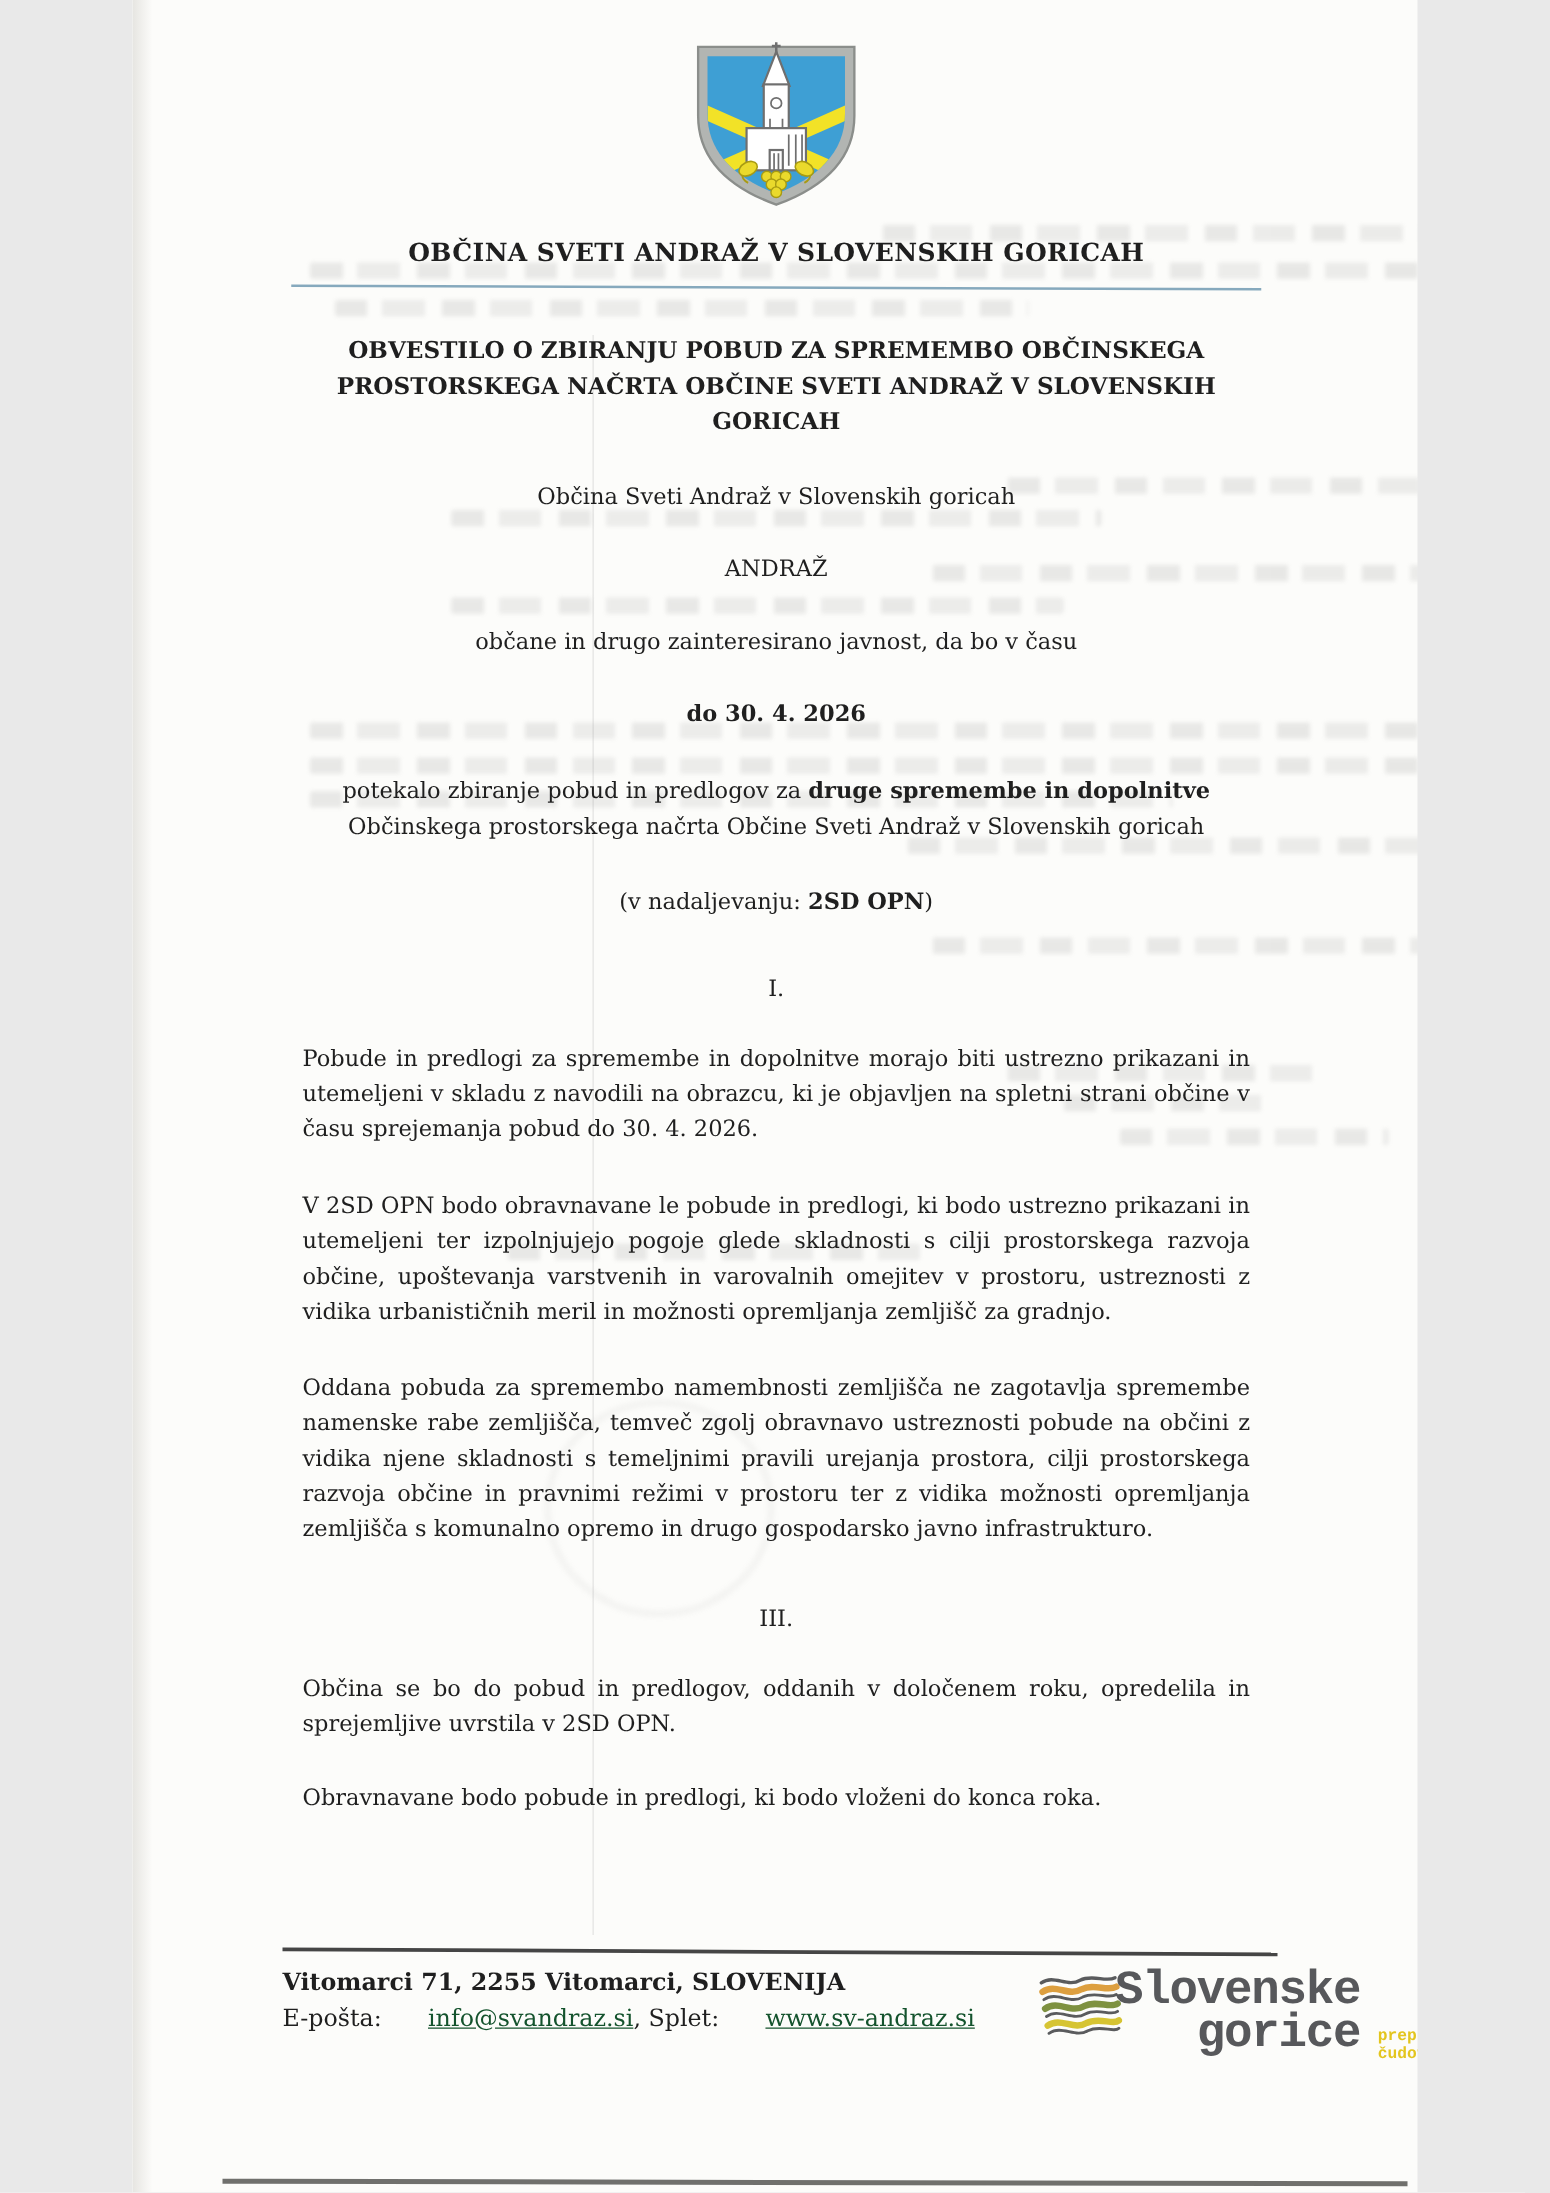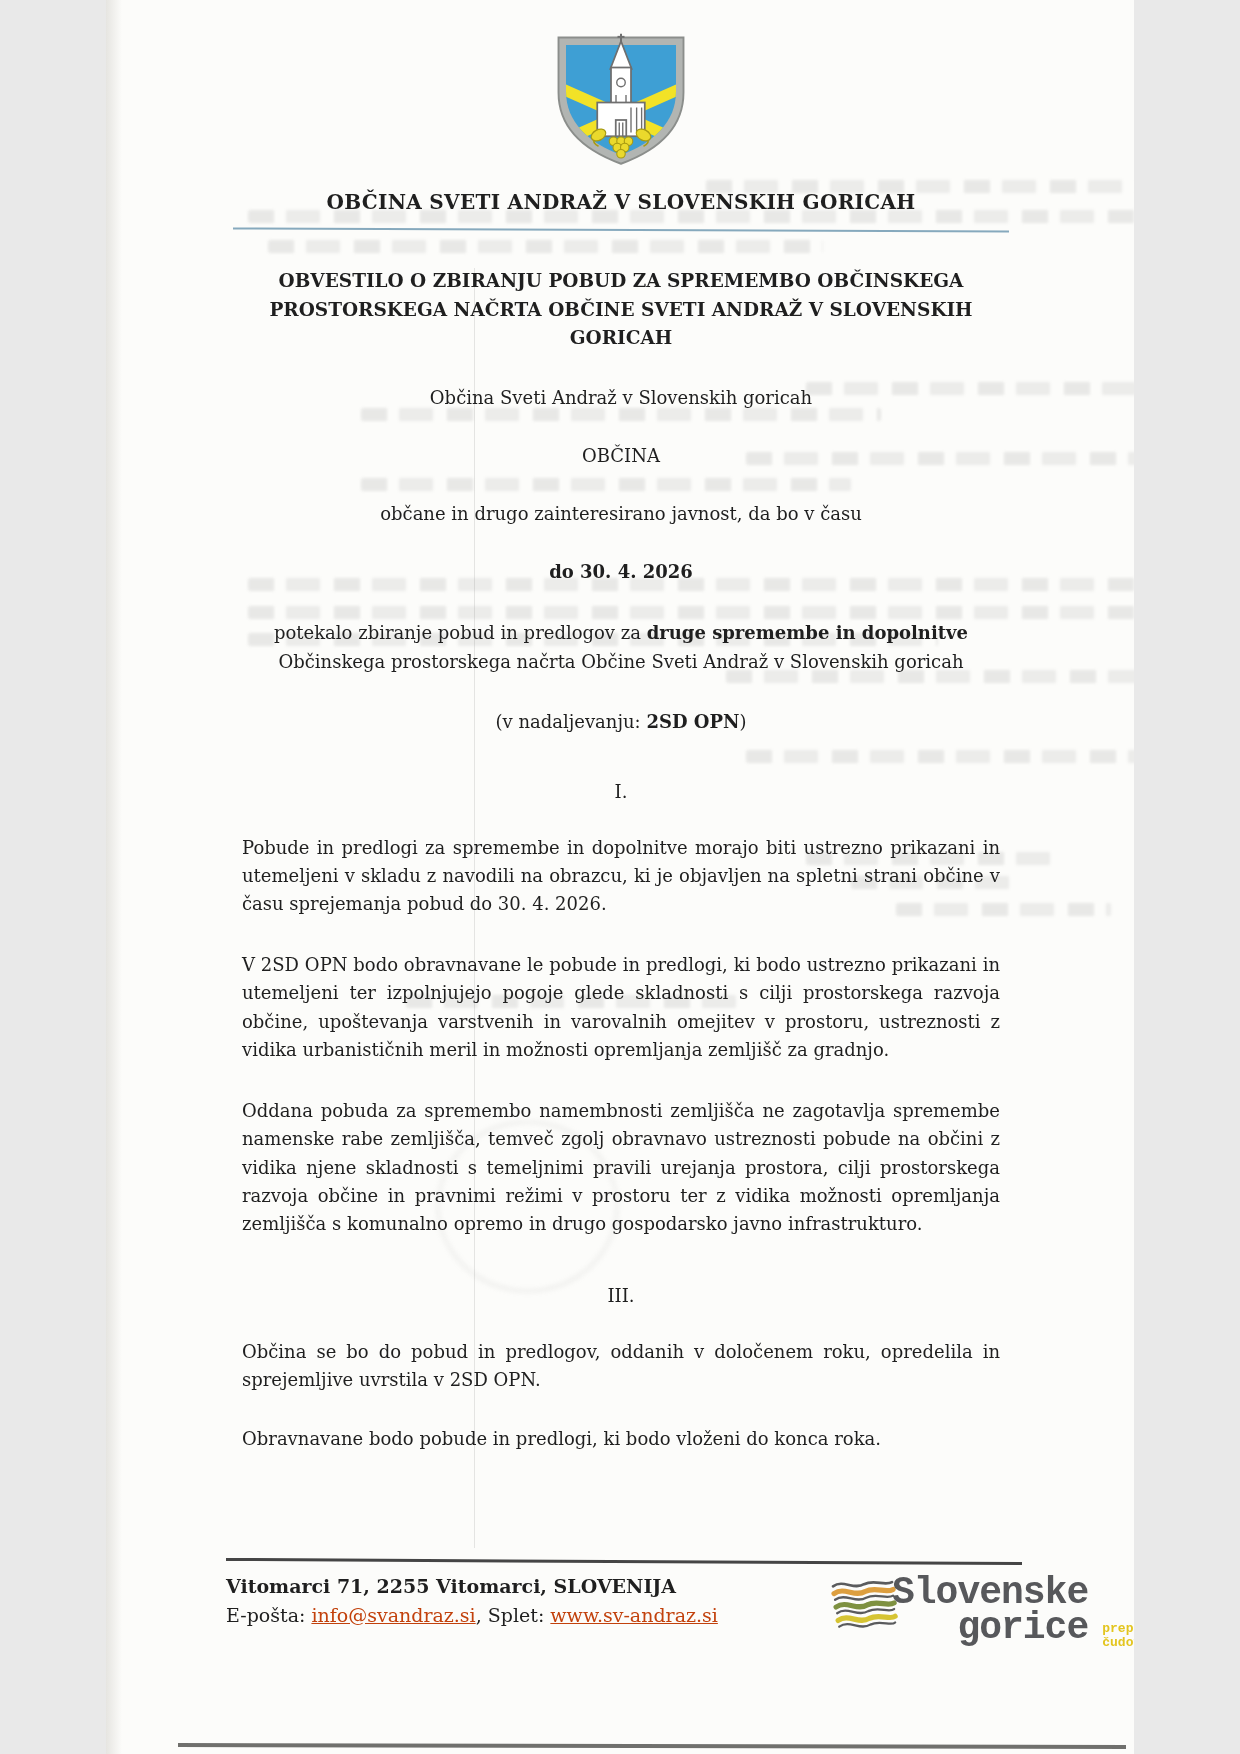--- a/index.html
+++ b/index.html
@@ -33,21 +33,21 @@
   .center-par{margin:34px auto 0;max-width:880px;text-align:center;font-size:18px;line-height:1.6;}
   .bold{font-weight:bold;}
   .numeral{margin-top:46px;text-align:center;font-size:18px;}
   .para{margin-top:32px;text-align:justify;font-size:18px;line-height:1.58;}
   .para.last-short{margin-top:30px;}
 
   .footer{position:absolute;left:120px;right:112px;top:1560px;font-size:19px;}
   .foot-rule{height:2.5px;background:#454545;transform:rotate(.3deg);}
   .foot-address{margin-top:12px;font-weight:bold;}
   .foot-line{margin-top:7px;}
-  .foot-link{color:#c2410c;text-decoration:underline;cursor:pointer;}
+  .foot-link{color:#14532d;text-decoration:underline;cursor:pointer;margin-left:31px;}
 
   .logo{position:absolute;left:600px;top:16px;display:flex;align-items:flex-start;
     font-family:Liberation Mono, monospace;}
   .logo-waves{width:72px;height:58px;margin-top:2px;}
   .logo-text{display:flex;flex-direction:column;align-items:flex-end;margin-left:-6px;
     font-weight:bold;color:#57585b;line-height:.92;letter-spacing:-1px;}
   .logo-name1{font-size:38px;}
   .logo-name2{font-size:38px;}
   .logo-tagline{margin-left:14px;margin-top:46px;font-size:13px;font-weight:bold;
     color:#e3c51e;line-height:1.1;letter-spacing:0;}
@@ -125,21 +125,21 @@
         <circle cx="60" cy="99" r="3.4" fill="#ead92c" stroke="#a89b12" stroke-width=".9"></circle>
       </g>
     </svg>
 
     <div class="municipality">OBČINA SVETI ANDRAŽ V SLOVENSKIH GORICAH</div>
     <div class="head-rule"></div>
 
     <div class="doc-title">OBVESTILO O ZBIRANJU POBUD ZA SPREMEMBO OBČINSKEGA PROSTORSKEGA NAČRTA OBČINE SVETI ANDRAŽ V SLOVENSKIH GORICAH</div>
 
     <div class="center-line">Občina Sveti Andraž v Slovenskih goricah</div>
-    <div class="center-line">OBČINA</div>
+    <div class="center-line">ANDRAŽ</div>
     <div class="center-line">občane in drugo zainteresirano javnost, da bo v času</div>
     <div class="center-line bold">do 30. 4. 2026</div>
 
     <div class="center-par"><span>potekalo zbiranje pobud in predlogov za </span><span class="bold">druge spremembe in dopolnitve</span><span> Občinskega prostorskega načrta Občine Sveti Andraž v Slovenskih goricah</span></div>
 
     <div class="center-line"><span>(v nadaljevanju: </span><span class="bold">2SD OPN</span><span>)</span></div>
 
     <div class="numeral">I.</div>
     <div class="para">Pobude in predlogi za spremembe in dopolnitve morajo biti ustrezno prikazani in utemeljeni v skladu z navodili na obrazcu, ki je objavljen na spletni strani občine v času sprejemanja pobud do 30. 4. 2026.</div>
 

